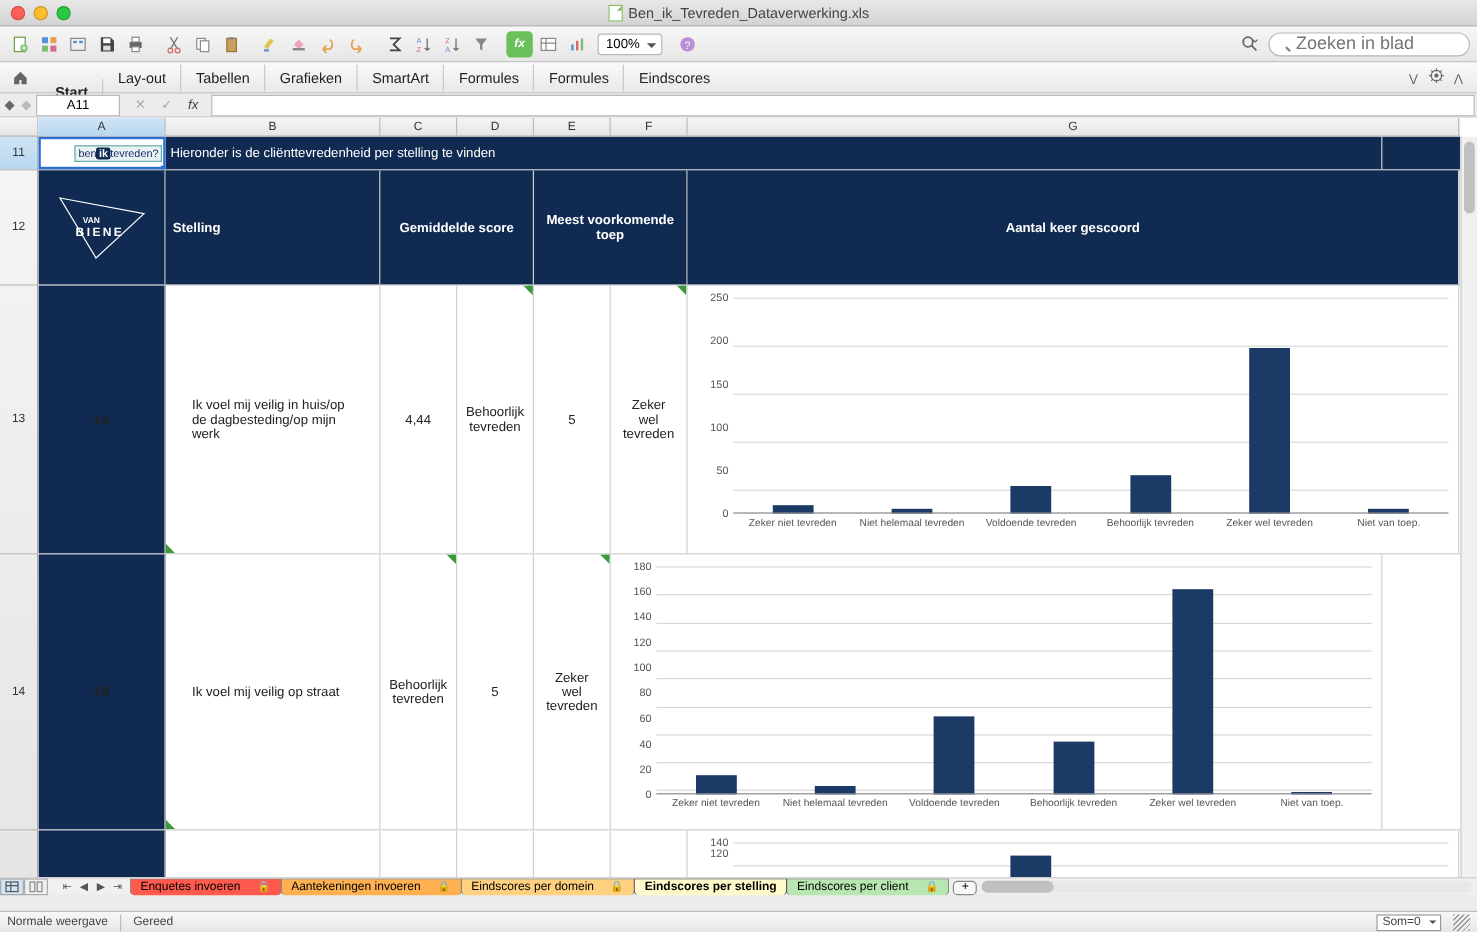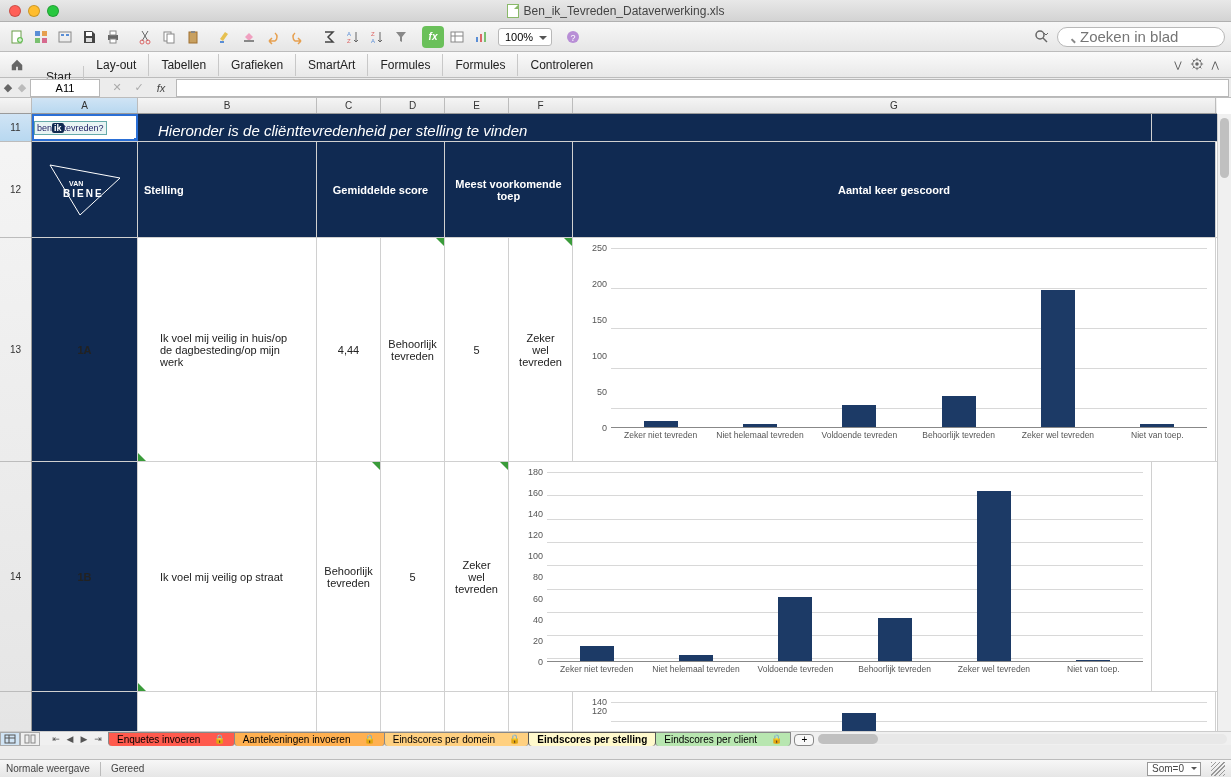--- a/index.html
+++ b/index.html
@@ -25,21 +25,21 @@
 .search-wrap .sbtn { width:22px; height:22px; display:flex; align-items:center; justify-content:center; }
 .search-input { width: 168px; height:20px; border:1px solid #b8b8b8; border-radius:10px; padding:0 8px 0 22px; font-size:15px; color:#999; background:#fff; position:relative; }
 .search-wrap-inner { position:relative; }
 .search-wrap-inner::before { content:""; position:absolute; left:6px; top:4px; width:10px; height:10px; border:1.5px solid #888; border-radius:50%; }
 .search-wrap-inner::after { content:""; position:absolute; left:14px; top:13px; width:5px; height:1.5px; background:#888; transform:rotate(45deg); }
 
 
 .ribbon { height: 26px; background: linear-gradient(#fafafa,#e8e8e8); display:flex; align-items:center; border-bottom:1px solid #bcbcbc; padding: 0 6px; gap:0; }
 .home-btn { width:22px; height:22px; display:flex; align-items:center; justify-content:center; margin-right:6px; }
 .rtab { padding: 4px 12px; font-size:12px; color:#222; cursor:default; }
-.rtab.active { font-weight:normal;margin-top:24px; }
+.rtab.active { font-weight:bold;margin-top:24px; }
 .rtab.sep { border-right:1px solid #c8c8c8; }
 .ribbon-right { margin-left:auto; display:flex; gap:8px; padding-right:6px; align-items:center; color:#555; }
 .rarrow { font-size:9px; }
 
 
 .fbar { height: 20px; background:#ececec; display:flex; align-items:center; border-bottom:1px solid #bcbcbc; padding:0 2px; gap:2px; }
 .chev-left, .chev-right { width:12px; height:12px; display:flex; align-items:center; justify-content:center; color:#666; }
 .name-box { width: 70px; height:18px; background:#fff; border:1px solid #b8b8b8; padding:2px 4px; font-size:11px; text-align:center; }
 .fx-area { display:flex; align-items:center; gap:4px; margin-left:6px; }
 .fx-btn { width:18px; height:16px; display:flex; align-items:center; justify-content:center; color:#666; }
@@ -55,24 +55,24 @@
 .rh { border-bottom:1px solid #bcbcbc; text-align:center; font-size:10px; color:#333; display:flex; align-items:center; justify-content:center; }
 .rh.sel { background:linear-gradient(#d0e4f5,#b8d8f0); }
 .cells { position:absolute; top:16px; left:32px; right:14px; bottom:14px; background:#fff; overflow:hidden; }
 .row { display:flex; border-bottom:1px solid #d0d0d0; }
 .cell { border-right:1px solid #d0d0d0; overflow:hidden; }
 
 
 .cA { width: 106px; } .cB { width: 179px; } .cC { width: 64px; } .cD { width: 64px; } .cE { width: 64px; } .cF { width: 64px; } .cG { width: 643px; }
 
 .banner { background:#102a52; color:#fff; }
-.banner-a { background:#fff; display:flex; align-items:center; justify-content:flex-start; padding:2px; }
+.banner-a { background:#fff; display:flex; align-items:center; justify-content:flex-end; padding:2px; }
 .logo-box { border:1px solid #6aa; background:#e8f4f4; padding:1px 2px; font-size:9px; color:#226; }
 .logo-box b { background:#102a52; color:#fff; padding:0 2px; border-radius:2px; }
-.banner-text { font-style:italic; font-size:15px; padding:8px 20px; }
+.banner-text { font-size:11px; padding:8px 4px; }
 .hdr-row .cell { background:#102a52; color:#fff; display:flex; align-items:center; justify-content:center; text-align:center; font-weight:bold; font-size:11px; padding:4px; }
 .hdr-row .cB { justify-content:flex-start; padding-left:6px; }
 .vb-logo { position:relative; width:80px; height:60px; }
 .vb-logo svg { width:100%; height:100%; }
 
 .data-row .cA { background:#102a52; color:#fff; display:flex; align-items:center; justify-content:center; font-size:24px; font-weight:bold; }
 .data-row .cell { display:flex; align-items:center; justify-content:center; text-align:center; font-size:11px; padding:4px 22px; color:#222; position:relative; }
 .data-row .cB { text-align:left; justify-content:flex-start; font-size:11px; }
 .data-row .cG { padding: 10px 8px 4px 8px; align-items:flex-start; justify-content:flex-start; }
 .flag { position:absolute; top:0; right:0; width:0; height:0; border:4px solid transparent; border-top-color:#3a9b3a; border-right-color:#3a9b3a; }
@@ -281,21 +281,21 @@
         <path d="M2 8l6-6 6 6v6H9v-4H7v4H2z" fill="#666"></path>
       </svg>
     </div>
   <div class="rtab active sep">Start</div>
   <div class="rtab sep">Lay-out</div>
   <div class="rtab sep">Tabellen</div>
   <div class="rtab sep">Grafieken</div>
   <div class="rtab sep">SmartArt</div>
   <div class="rtab sep">Formules</div>
   <div class="rtab sep">Formules</div>
-  <div class="rtab">Controleren</div>
+  <div class="rtab">Eindscores</div>
   <div class="ribbon-right">
     <span class="rarrow">⋁</span>
     <span><svg width="14" height="14" viewBox="0 0 16 16">
           <circle cx="8" cy="8" r="5" fill="none" stroke="#666"></circle>
           <circle cx="8" cy="8" r="2" fill="#666"></circle>
           <path d="M8 1v3M8 12v3M1 8h3M12 8h3M3 3l2 2M11 11l2 2M13 3l-2 2M5 11l-2 2" stroke="#666"></path>
         </svg></span>
     <span class="rarrow">⋀</span>
   </div>
 </div>

